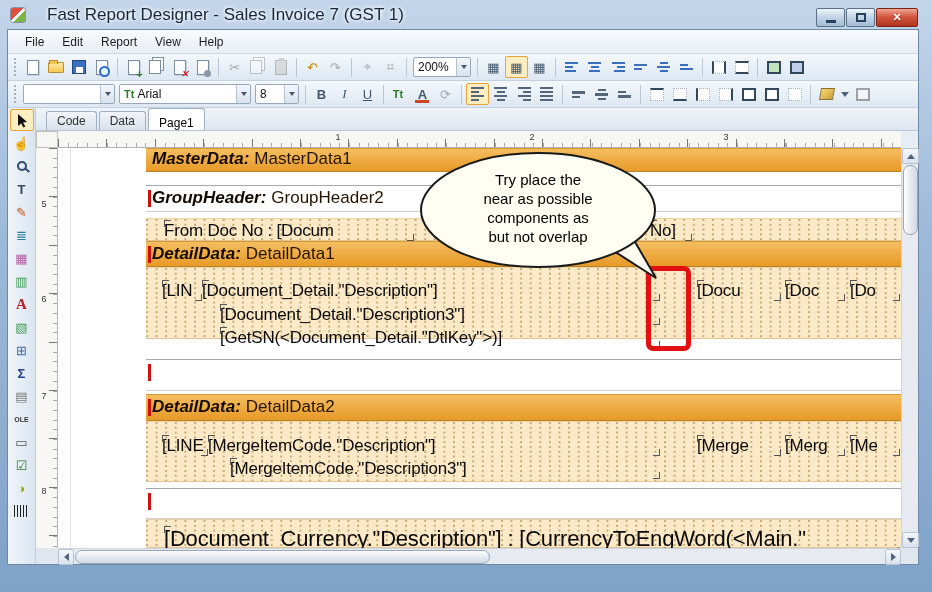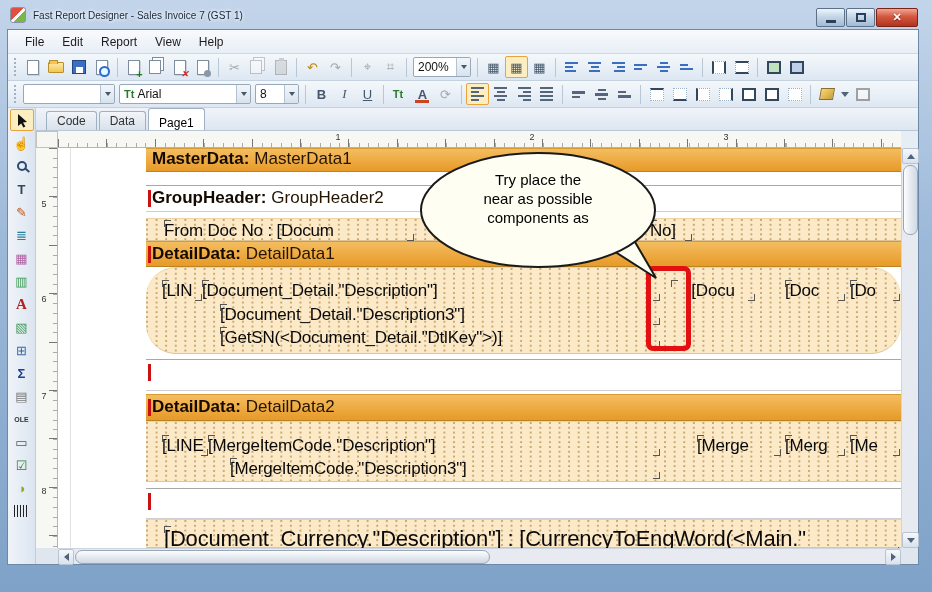--- a/index.html
+++ b/index.html
@@ -4,21 +4,21 @@
 <style>
   * { box-sizing: border-box; margin: 0; padding: 0; }
   html,body { width:932px; height:592px; overflow:hidden; font-family:"Liberation Sans",sans-serif; }
   .window { position:relative; width:932px; height:592px;
             background:linear-gradient(#c3d5ea,#9db9d9 40%,#7fa2c8); overflow:hidden; }
 
   
   .titlebar { position:absolute; left:0; top:0; width:100%; height:30px; display:flex; align-items:center; padding-left:10px; }
   .app-icon { width:16px; height:16px; border-radius:3px; border:1px solid #8a93a8;
               background:linear-gradient(135deg,#e34f3f 0 44%,#ffffff 44% 58%,#7ab648 58%); }
-  .title { font-size:10px; color:#16273b; margin-left:7px; text-shadow:0 0 4px #fff,0 0 4px #fff; }
+  .title { font-size:17px; color:#16273b; margin-left:21px; text-shadow:0 0 4px #fff,0 0 4px #fff; }
   .win-controls { position:absolute; right:14px; top:8px; display:flex; }
   .wc { height:19px; display:flex; align-items:center; justify-content:center; border:1px solid #5c7088;
         background:linear-gradient(#eef5fb,#c4d6e7 45%,#a2bcd5); margin-left:1px; border-radius:2px; }
   .wc.min,.wc.max { width:29px; }
   .wc.close { width:42px; background:linear-gradient(#efa795,#d4573f 45%,#b03420); border-color:#7c2315;
               color:#fff; font-size:11px; font-weight:bold; text-shadow:0 1px 1px #6b1d10; }
   .minbar { width:10px; height:3px; background:#27415c; margin-top:7px; }
   .maxbox { width:10px; height:9px; border:2px solid #27415c; }
 
   
@@ -105,21 +105,21 @@
             background-image:repeating-linear-gradient(to bottom,#777 0 1px,transparent 1px 48.4px),
                              repeating-linear-gradient(to bottom,#aaa 0 1px,transparent 1px 9.7px);
             background-size:8px 100%,4px 100%; background-position:100% 0,100% 0; background-repeat:no-repeat; }
   .vruler .num { position:absolute; left:0; width:16px; text-align:center; font-size:9px; color:#333; }
 
   
   .design { position:absolute; left:50px; top:118px; width:843px; height:400px; background:#fff; overflow:hidden; }
   .page-edge { position:absolute; left:12px; top:0; bottom:0; width:1px; background:#e2e2e2; }
 
   .band { position:absolute; left:88px; width:755px; }
-  .band .bl { font-weight:bold; font-size:17px; color:#140a00; }
+  .band .bl { font-weight:bold; font-size:17px; color:#140a00;font-style:italic; }
   .band .bn { font-size:17px; color:#241400; margin-left:5px; }
   .band-orange { background:linear-gradient(#f4bd60,#e79a28); border-top:1px solid #d69a35; border-bottom:1px solid #b98424; }
   .band-white { background:#fff; border-top:1px solid #a8a8a8; border-bottom:1px solid #cfcfcf; }
   .btext { position:absolute; left:6px; top:2px; white-space:nowrap; }
   .bmark { position:absolute; left:2px; top:4px; width:3px; height:17px; background:#cc1111; }
 
   .bcontent { position:absolute; left:88px; width:755px; background-color:#fbe9c8;
               background-image:radial-gradient(circle at 1px 1px,rgba(158,112,38,.55) .7px,transparent 1.2px);
               background-size:9.6px 4.8px; border-top:1px solid #ecd3a4; border-bottom:1px solid #e0c493; }
 
@@ -520,24 +520,24 @@
       <div class="bcontent" style="top:70px;height:23px;">
         <span class="obj" style="left:18px;top:1px;width:250px;">From Doc No : [Docum</span>
         <span class="obj" style="left:504px;top:1px;width:42px;">No]</span>
       </div>
 
       <div class="band band-orange" style="top:93px;height:26px;">
         <i class="bmark"></i>
         <span class="btext"><span class="bl">DetailData:</span><span class="bn">DetailData1</span></span>
       </div>
 
-      <div class="bcontent" style="top:119px;height:87px;border-radius:30px;">
+      <div class="bcontent" style="top:119px;height:72px;">
         <span class="obj" style="left:16px;top:12px;width:40px;">[LIN</span>
         <span class="obj" style="left:56px;top:12px;width:458px;">[Document_Detail."Description"]</span>
-        <span class="obj" style="left:525px;top:12px;width:84px;text-align:center;">[Docu</span>
+        <span class="obj" style="left:551px;top:12px;width:84px;">[Docu</span>
         <span class="obj" style="left:639px;top:12px;width:60px;">[Doc</span>
         <span class="obj" style="left:704px;top:12px;width:50px;">[Do</span>
         <span class="obj" style="left:74px;top:36px;width:440px;">[Document_Detail."Description3"]</span>
         <span class="obj" style="left:74px;top:59px;width:440px;">[GetSN(&lt;Document_Detail."DtlKey"&gt;)]</span>
       </div>
 
       <div class="band band-white" style="top:211px;height:32px;">
         <i class="bmark"></i>
       </div>
 
@@ -566,20 +566,21 @@
       <div class="red-rect"></div>
 
       <svg class="callout-svg" viewBox="0 0 300 138">
         <path d="M196,96 L246,128 L218,80 Z" fill="#fffef2" stroke="#1a1a1a" stroke-width="2"></path>
         <ellipse cx="128" cy="60" rx="117" ry="57" fill="#fffef2" stroke="#1a1a1a" stroke-width="2"></ellipse>
       </svg>
       <div class="callout-text">
         <div>Try place the</div>
         <div>near as possible</div>
         <div>components as</div>
+        <div>but not overlap</div>
       </div>
     </div>
 
     <div class="vscroll">
       <div class="sbtn v" style="top:0;">
           <span class="tri-up"></span>
         </div>
       <div class="vthumb"></div>
       <div class="sbtn v" style="top:384px;">
           <span class="tri-down"></span>

